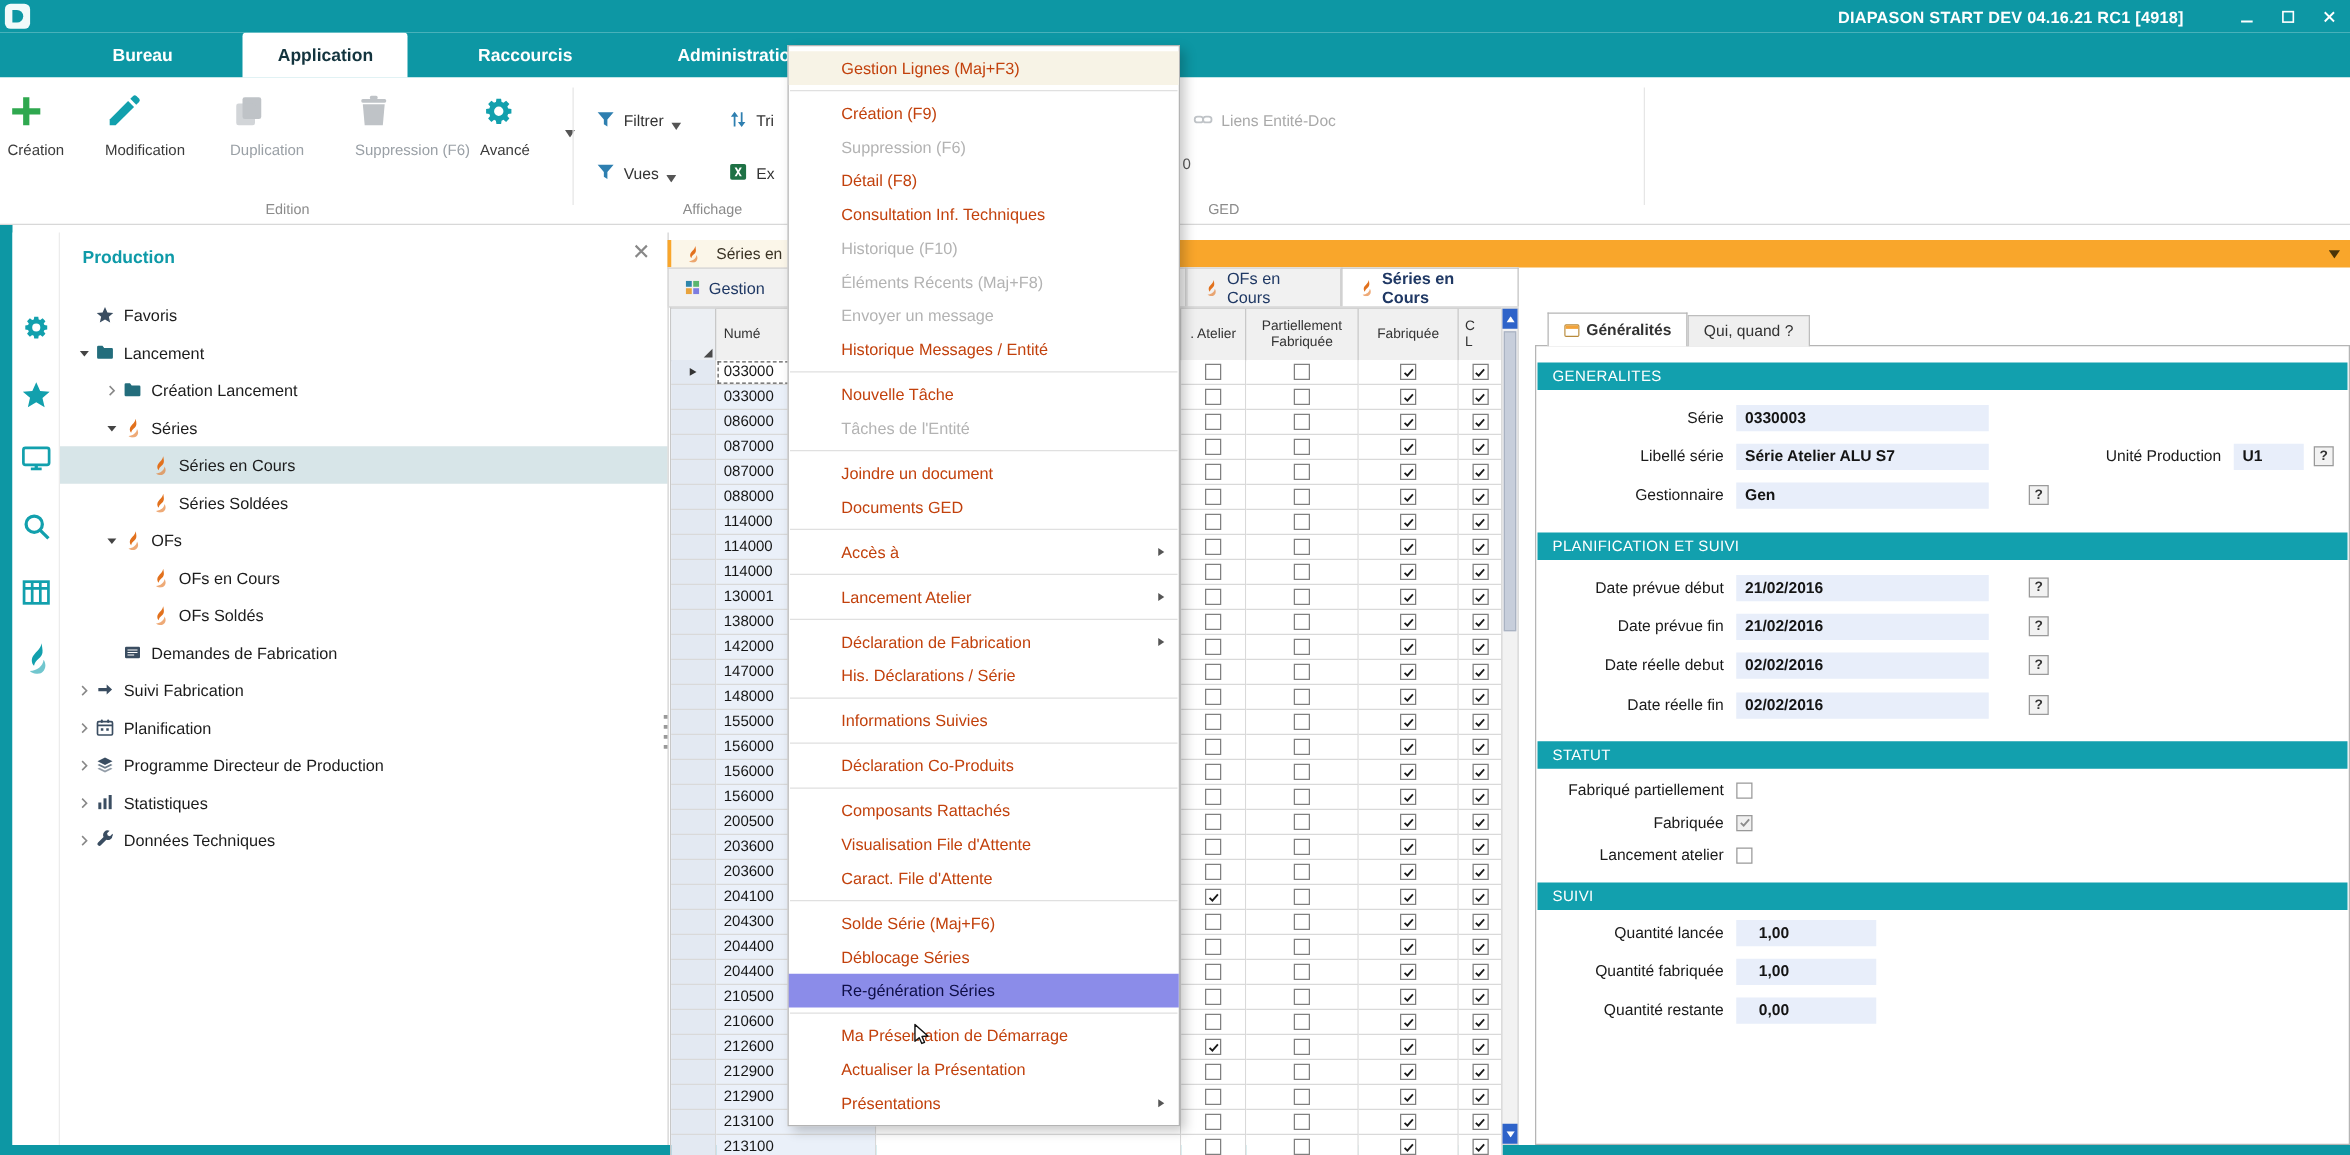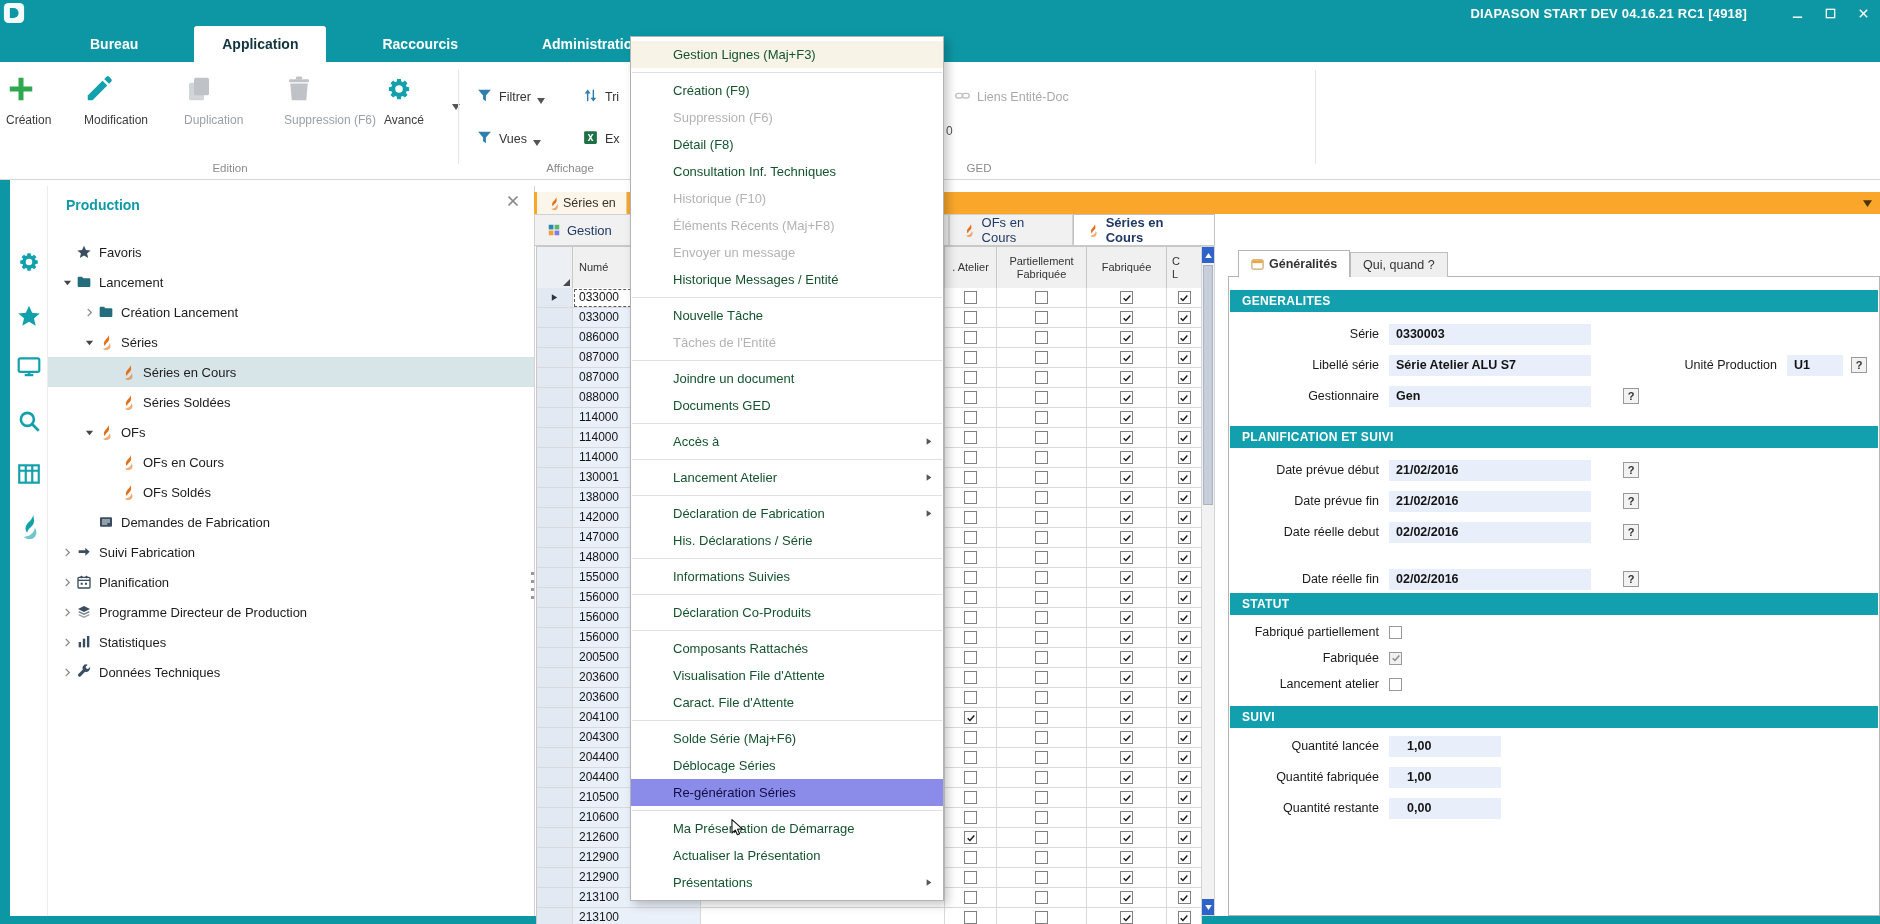--- a/index.html
+++ b/index.html
@@ -53,21 +53,21 @@
 .trow.sel{background:#d7e5e8}
 .tarrow{width:18px;height:10px;flex:none;display:flex;align-items:center}
 .tarrow svg{width:9px;height:9px}
 .ticon{width:16px;height:16px;flex:none;margin-right:7px}
 #tree-border{position:absolute;left:534px;top:186px;width:1px;height:730px;background:#d2d2d2}
 #splitter{position:absolute;left:531px;top:572px;width:3px;height:3px;background:#999;box-shadow:0 8px #999,0 16px #999,0 24px #999}
 
 
 #orange-bar{position:absolute;left:534px;top:192px;width:1346px;height:22px;background:#F9A62B}
 #orange-caret{position:absolute;right:8px;top:8px;width:9px;height:7px;color:#4a3308}
-#window-tab{position:absolute;left:537px;top:192px;height:22px;background:#FBF6E9;border-right:1px solid #e3d3a2;display:flex;align-items:center;gap:2px;padding:0 10px;font-size:12.5px;color:#3a3325}
+#window-tab{position:absolute;left:537px;top:192px;height:22px;background:#FBF6E9;border-right:1px solid #e3d3a2;display:flex;align-items:center;gap:12px;padding:0 10px;font-size:12.5px;color:#3a3325}
 .vticon{width:14px;height:14px;color:#E2711D}
 #viewtabs{position:absolute;left:534px;top:214px;width:681px;height:32px;background:#fff;border-bottom:1px solid #c9c9c9;display:flex;align-items:stretch}
 .vtab{display:flex;align-items:center;gap:6px;padding:0 12px;font-size:13px;color:#1F3864;background:#f1f1f1;border:1px solid #d2d2d2;border-bottom:none}
 .vtab.active{background:#fff;font-weight:bold;border-color:#c2c2c2}
 
 
 #thead{position:absolute;left:536px;top:246px;width:665px;height:42px;display:flex;background:#f0f0f0;border-top:1px solid #c8c8c8;border-left:1px solid #c8c8c8}
 .th{border-right:1px solid #c8c8c8;border-bottom:1px solid #c8c8c8;display:flex;align-items:center;justify-content:center;font-size:11px;color:#333;text-align:center;white-space:pre-line;line-height:13px;flex:none;height:42px}
 .th.numh{justify-content:flex-start;padding-left:6px}
 .th.extrah{justify-content:flex-start;padding-left:5px;text-align:left}
@@ -94,36 +94,36 @@
 #sb-down{bottom:0}
 #sb-thumb{position:absolute;left:1px;top:18px;width:10px;height:240px;background:#c7cedb;border:1px solid #aab3c2}
 
 
 #detail{position:absolute;left:1228px;top:250px;width:652px;height:666px}
 #dtabs{position:absolute;top:0;left:10px;height:27px;display:flex;align-items:flex-end;z-index:2}
 .dtab{height:25px;display:flex;align-items:center;gap:5px;padding:0 12px;font-size:12.5px;background:#efefef;border:1px solid #bdbdbd;border-bottom:none;color:#333;white-space:nowrap}
 .dtab.active{background:#fff;font-weight:bold;height:27px;border:1px solid #b5b5b5;border-bottom:none;position:relative;z-index:3}
 .dticon{width:13px;height:13px}
 #dbody{position:absolute;top:26px;left:0;right:0;bottom:0;border:1px solid #b5b5b5;background:#fff;overflow:hidden}
-.sec{position:absolute;left:1px;right:1px;height:22px;background:#12A0AE;color:#fff;font-weight:bold;font-size:12px;display:flex;align-items:center;padding-left:12px;letter-spacing:.3px}
+.sec{position:absolute;left:1px;right:1px;height:22px;background:#12A0AE;color:#fff;font-weight:normal;font-size:12px;display:flex;align-items:center;padding-left:12px;letter-spacing:.3px}
 .frow{position:absolute;left:0;right:0;height:22px;display:flex;align-items:center;font-size:12.5px;color:#1a1a1a;white-space:nowrap}
 .flabel{width:156px;text-align:right;padding-right:6px;flex:none}
 .flabel2{width:116px;text-align:right;padding-right:6px;margin-left:76px;flex:none}
 .ffield{height:21px;background:#e8eefa;display:flex;align-items:center;padding-left:7px;font-weight:bold;font-size:12.5px;color:#141414;flex:none;margin-left:4px;overflow:hidden}
 .w202{width:202px}.w56{width:56px}.w112{width:112px}
 .qpad{padding-left:18px}
 .helpbtn{width:16px;height:16px;border:1px solid #9a9a9a;background:#f2f2f2;display:flex;align-items:center;justify-content:center;font-size:11px;font-weight:bold;color:#333;flex:none;margin-left:32px}
 .helpbtn.far{margin-left:8px}
 .scb{width:13px;height:13px;border:1px solid #999;background:#fff;margin-left:4px;display:flex;align-items:center;justify-content:center;color:#1a1a1a}
 .scb.on{background:#f0f0f0;color:#8b8b8b}
 .scb svg{width:10px;height:10px}
 
 
 #context-menu{position:absolute;left:630px;top:36px;width:314px;background:#fff;border:1px solid #b4b4b4;box-shadow:4px 4px 9px rgba(0,0,0,.22);padding:4px 0;z-index:50}
-.mi{height:27px;display:flex;align-items:center;padding:0 10px 0 42px;font-size:13px;color:#14532d;position:relative;white-space:nowrap}
+.mi{height:27px;display:flex;align-items:center;padding:0 10px 0 42px;font-size:13px;color:#c2410c;position:relative;white-space:nowrap}
 .mi.dis{color:#b3b3b3}
 .mi.hdr{background:#f7f3e6}
 .mi.hl{background:#8B8CE9;color:#0e0e46}
 .msep{height:1px;background:#e0e0e0;margin:4px 1px}
 .sub{position:absolute;right:10px;width:8px;height:9px;color:#555}
 
 
 #cursor{position:absolute;left:728px;top:818px;width:19px;height:19px;z-index:60}
 </style>
 </head>
@@ -1456,21 +1456,21 @@
         <div class="frow" style="top: 213px;">
           <span class="flabel">Date prévue fin</span>
           <span class="ffield w202">21/02/2016</span>
           <span class="helpbtn">?</span>
         </div>
         <div class="frow" style="top: 244px;">
           <span class="flabel">Date réelle debut</span>
           <span class="ffield w202">02/02/2016</span>
           <span class="helpbtn">?</span>
         </div>
-        <div class="frow" style="top: 291px;">
+        <div class="frow" style="top: 276px;">
           <span class="flabel">Date réelle fin</span>
           <span class="ffield w202">02/02/2016</span>
           <span class="helpbtn">?</span>
         </div>
       </div>
 
     <div class="sec" style="top:316px">STATUT</div>
     <div id="statut-rows">
         <div class="frow" style="top: 344px;">
           <span class="flabel">Fabriqué partiellement</span>

